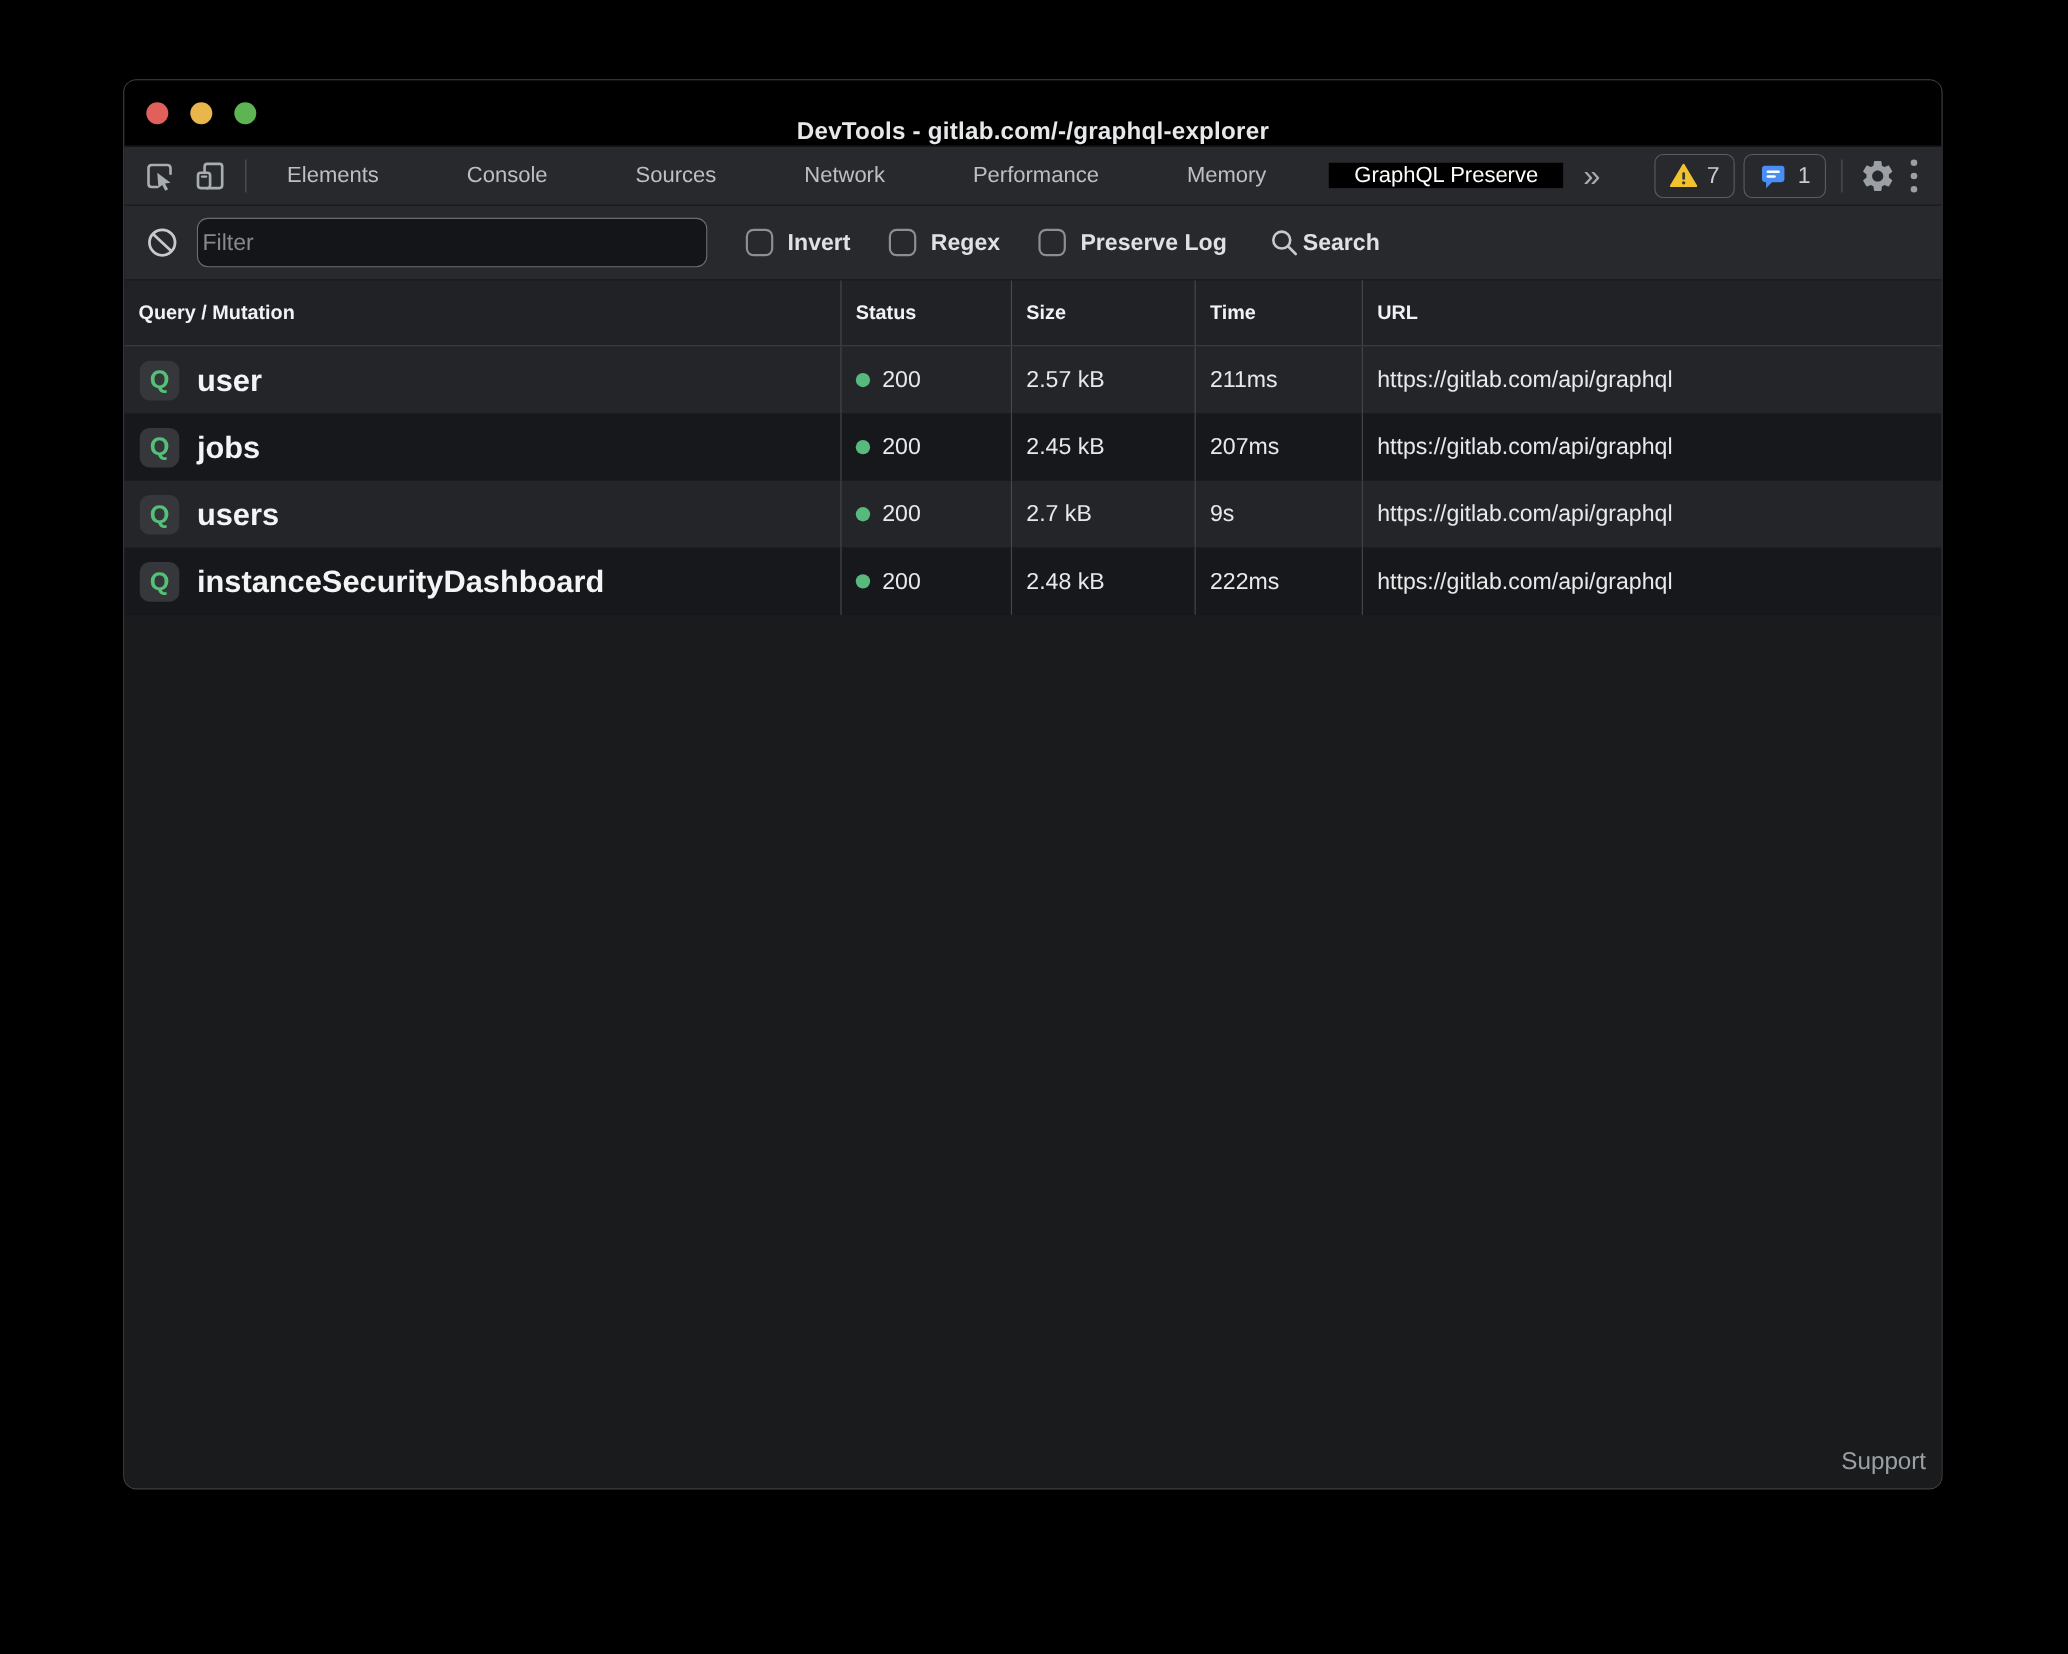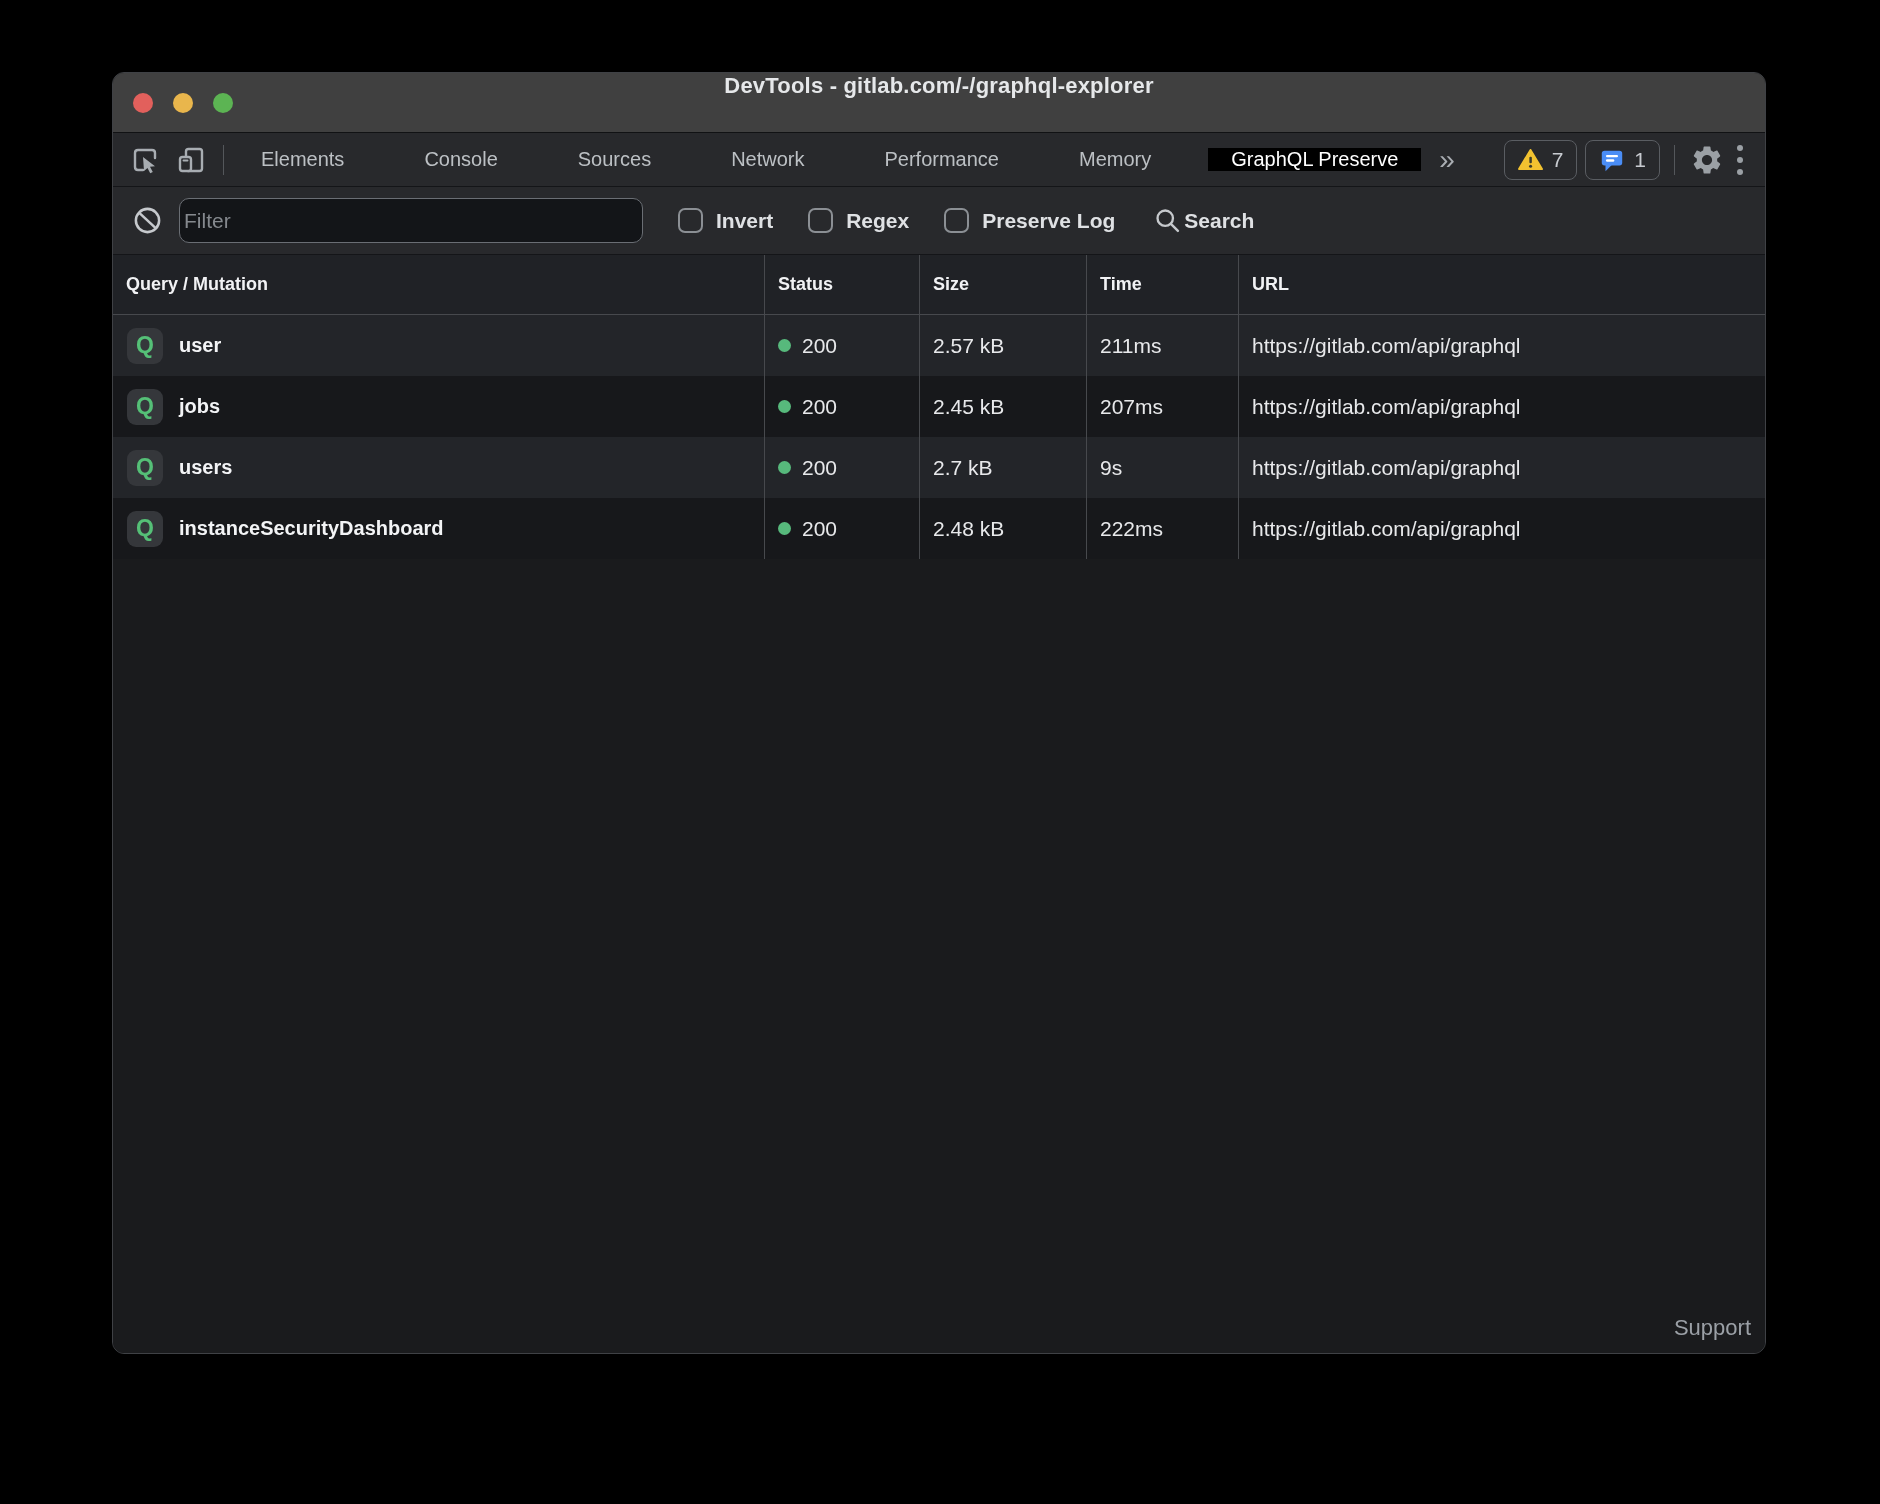--- a/index.html
+++ b/index.html
@@ -6,22 +6,22 @@
   html,body { background:#000; width:1880px; height:1504px; overflow:hidden;
               font-family:"Liberation Sans", sans-serif; }
   .stage { position:relative; width:1880px; height:1504px; background:#000; }
 
   
   .window { position:absolute; left:112px; top:72px; width:1654px; height:1282px;
             background:#1a1b1d; border:1px solid #3f4145; border-radius:12px;
             overflow:hidden; display:flex; flex-direction:column; }
 
   
-  .titlebar { height:60px; flex:0 0 60px; background:#404040; position:relative;
-              display:flex; align-items:flex-start; justify-content:center;
+  .titlebar { height:60px; flex:0 0 60px; background:#000000; position:relative;
+              display:flex; align-items:flex-end; justify-content:center;
               border-bottom:1px solid #111214; }
   .traffic { position:absolute; left:20px; top:0; height:100%; display:flex;
              align-items:center; gap:20px; }
   .tl { width:20px; height:20px; border-radius:50%; }
   .tl.red { background:var(--tl_red); }
   .tl.yellow { background:var(--tl_yellow); }
   .tl.green { background:var(--tl_green); }
   .win-title { font-size:22px; font-weight:bold; color:#e6e8ea; letter-spacing:.2px; }
 
   
@@ -73,21 +73,21 @@
   .row:nth-child(odd) { background:#232529; }
   .row:nth-child(even) { background:#17181b; }
   .td { display:flex; align-items:center; padding-left:13px; font-size:21px;
         color:#e8e9eb; border-right:1px solid #47494d; overflow:hidden;
         white-space:nowrap; }
   .td:last-child { border-right:none; }
   .td.qcell { gap:16px; padding-left:14px; }
   .qbadge { width:36px; height:36px; flex:0 0 36px; border-radius:9px;
             background:#35373b; display:flex; align-items:center; justify-content:center;
             font-size:23px; font-weight:bold; color:var(--q_green); }
-  .qname { font-size:20px; font-weight:bold; color:#f3f4f6; }
+  .qname { font-size:28px; font-weight:bold; color:#f3f4f6; }
   .status-dot { width:13px; height:13px; border-radius:50%;
                 background:var(--status_green); margin-right:11px; flex:0 0 13px; }
 
   
   .panel-rest { flex:1; background:#1a1b1d; position:relative; }
   .support { position:absolute; right:14px; bottom:12px; font-size:22px;
              font-weight:normal; color:#9ba0a6; }
   svg { display:block; }
 </style>
 </head>

